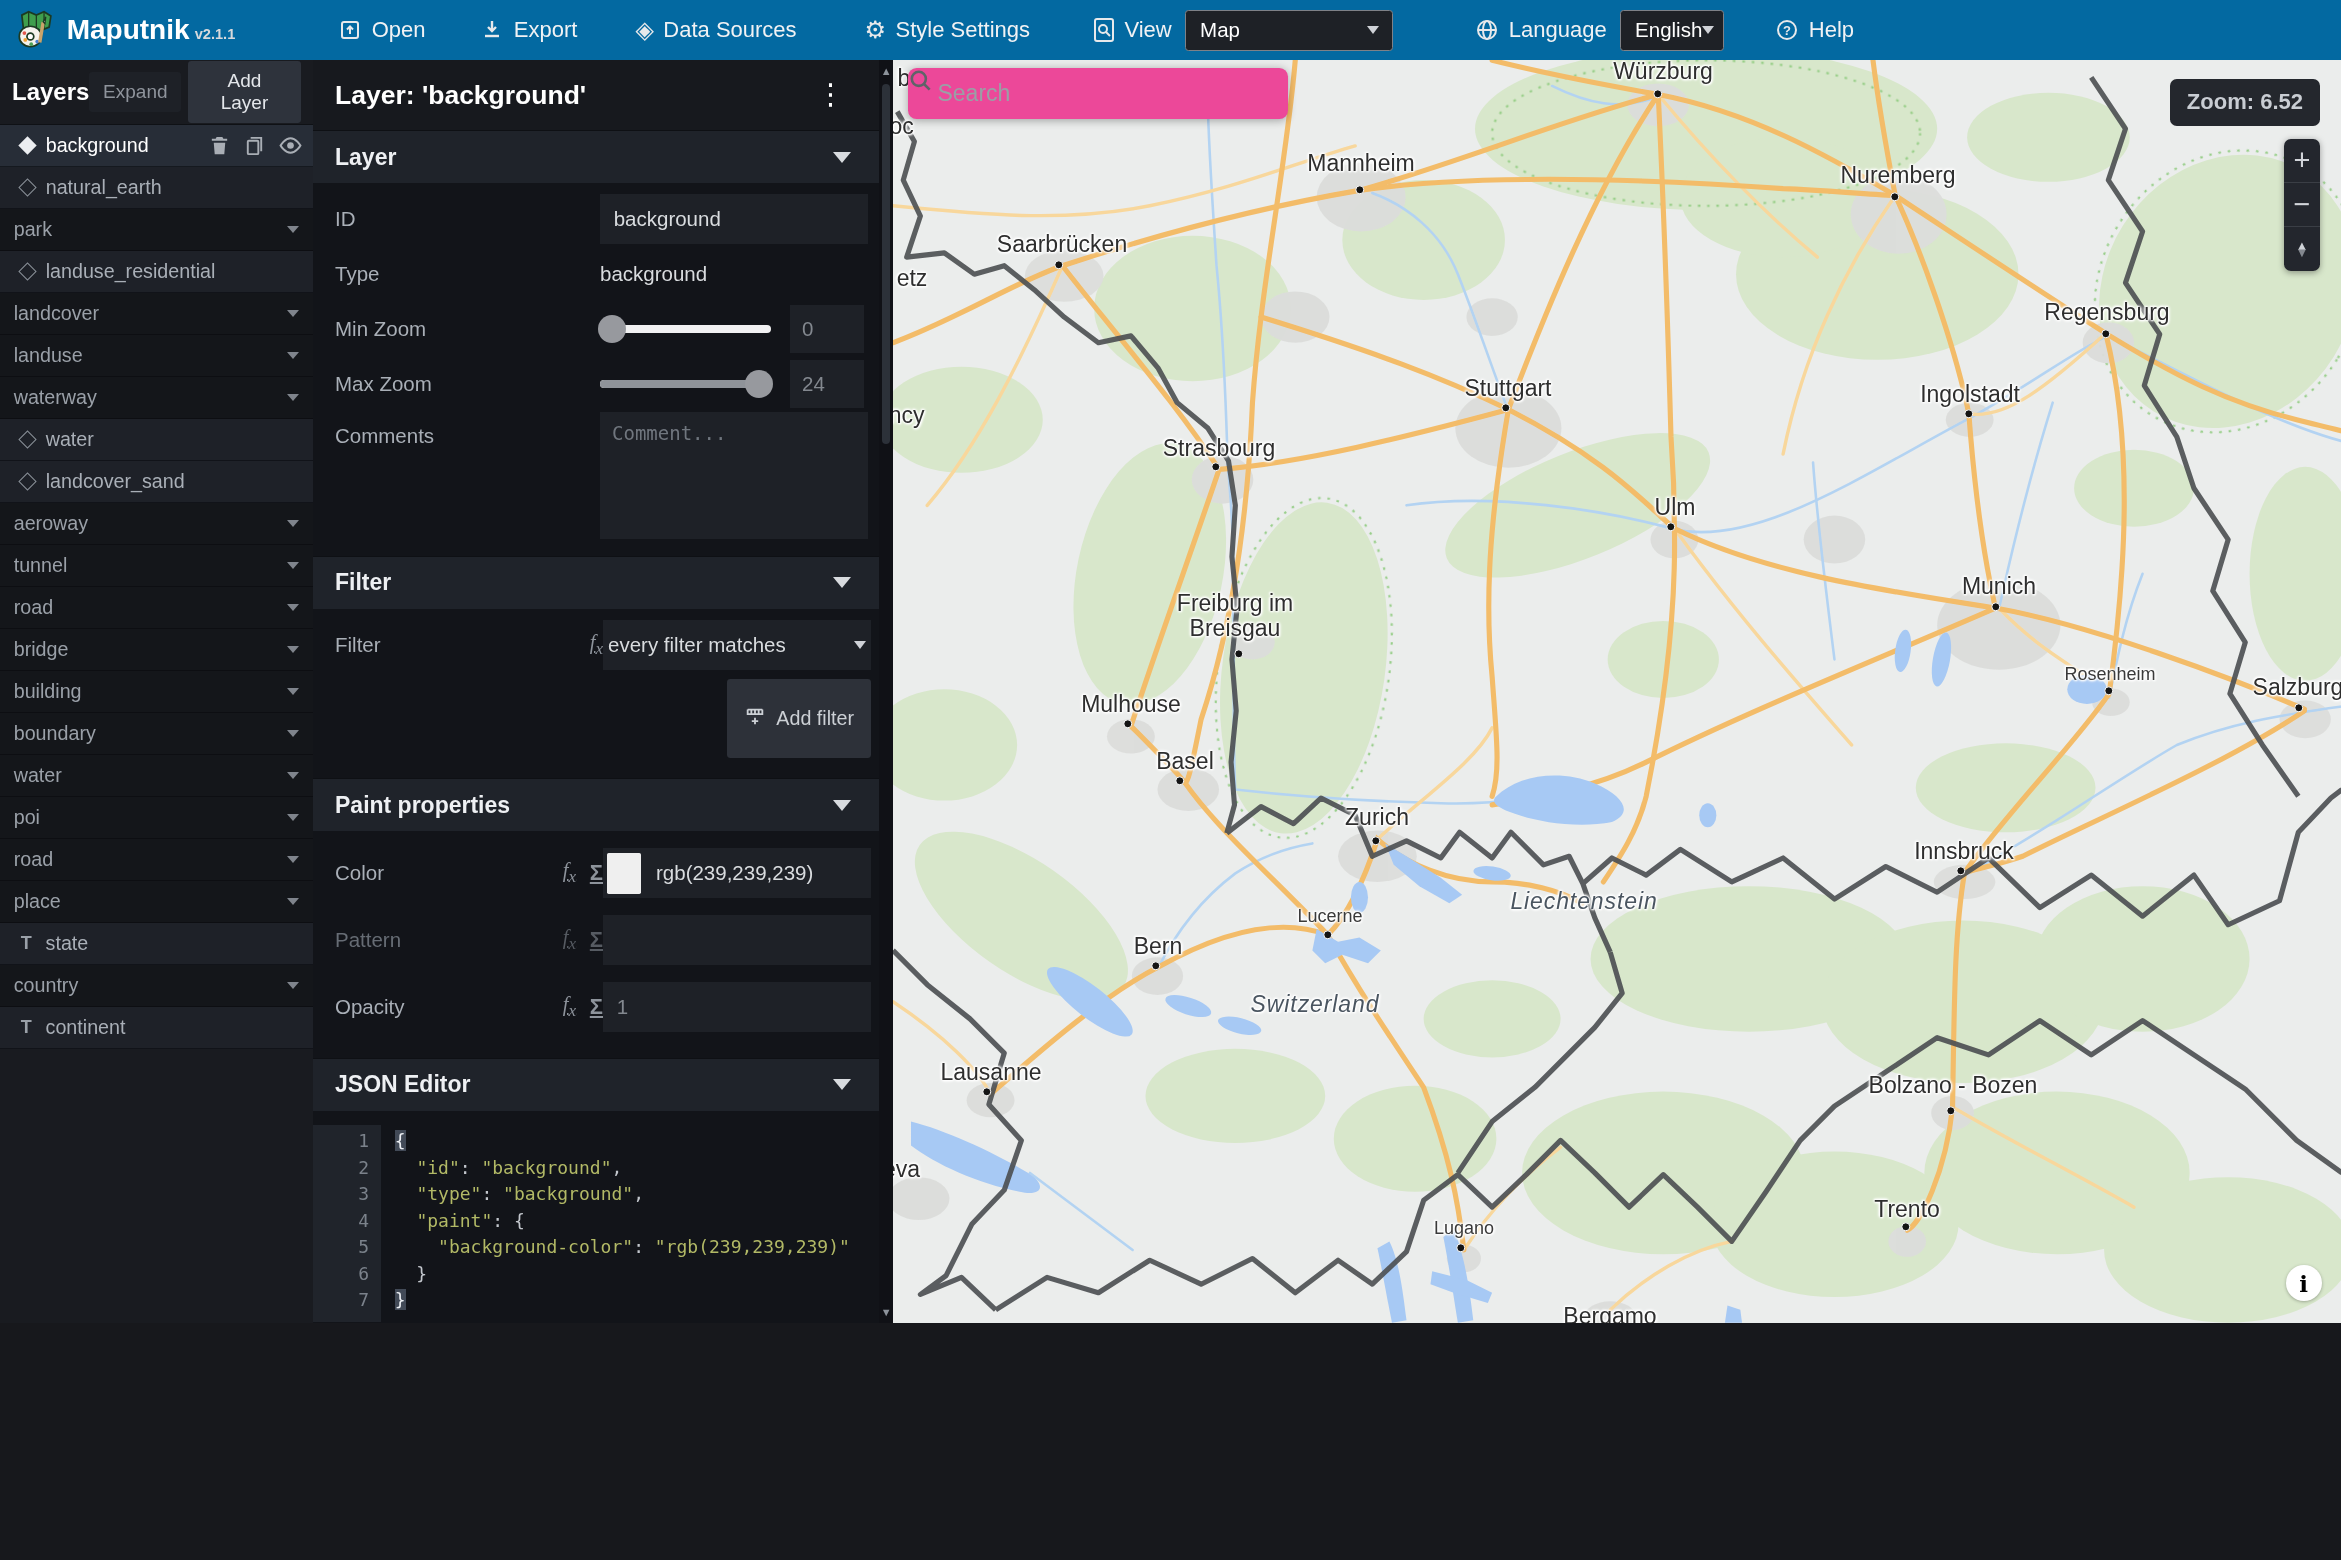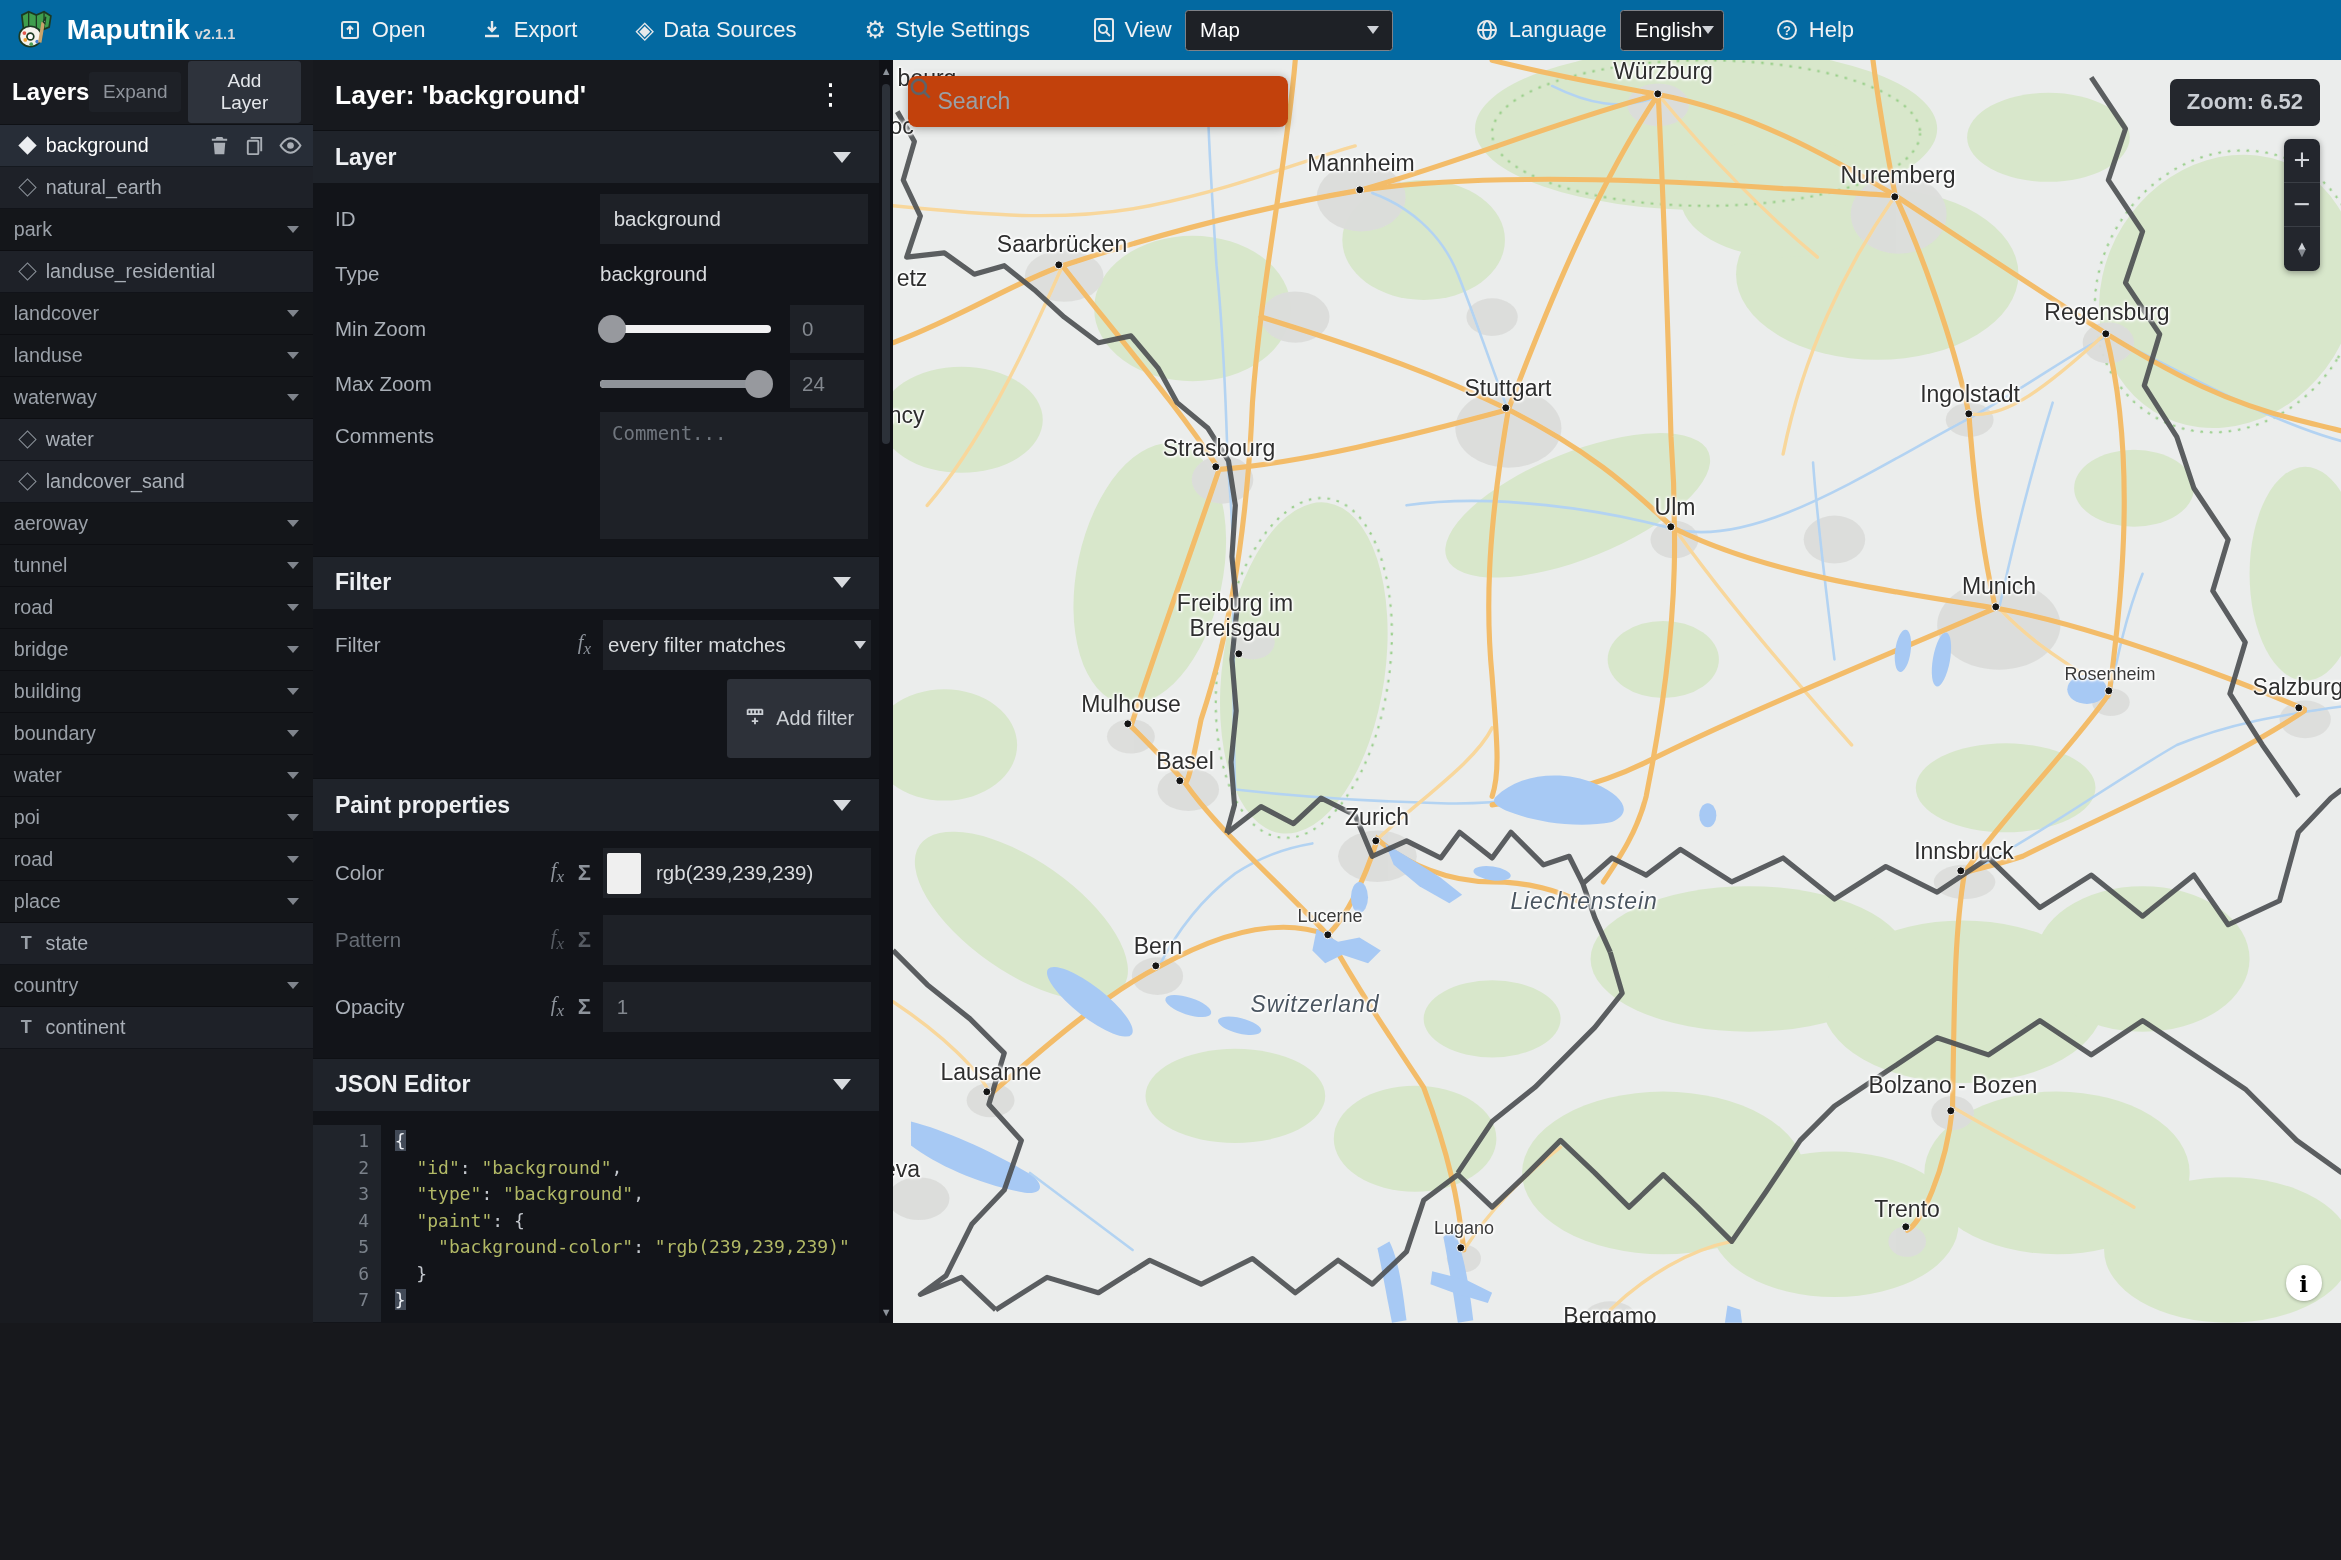--- a/index.html
+++ b/index.html
@@ -44,21 +44,21 @@
   .ed-head { height:70px; background:#17191e; display:flex; align-items:center; padding:0 22px; }
   .ed-title { font-size:26.5px; font-weight:bold; color:#fff; }
   .kebab { margin-left:auto; margin-right:26px; color:#fff; font-size:29px; line-height:0.8; cursor:pointer; }
   .sec-head { height:53px; background:#1f232a; display:flex; align-items:center; padding:0 22px; font-size:23px; font-weight:bold; color:#eef0f3; border-top:1.7px solid #0e1014; cursor:pointer; }
   .sec-caret { margin-left:auto; margin-right:20.5px; width:0; height:0; border-left:9.4px solid transparent; border-right:9.4px solid transparent; border-top:11px solid #d8dbdf; }
   .sec-body { padding:8.6px 22px 17px 22px; }
   .f-row { min-height:55px; display:flex; align-items:center; }
   .f-label { width:265px; font-size:20.5px; color:#a9afb7; flex:none; }
   .f-label.grow { width:auto; flex:1; }
   .f-label.dim { color:#666c74; }
-  .f-icons { display:flex; gap:13.7px; align-items:center; margin-right:12px; color:#8d939b; }
+  .f-icons { display:flex; gap:13.7px; align-items:center; color:#8d939b;text-decoration:underline; }
   .fx { font-size:20.5px; font-style:italic; font-family:"Liberation Serif", serif; }
   .sigma { font-size:22px; font-weight:bold; }
   .dim2 { color:#565b62; }
   .f-control { width:268px; flex:none; position:relative; }
   .txt-input { width:268px; height:50px; background:#1e2127; border:none; color:#d9dcdf; font-size:20.5px; padding:0 13.7px; font-family:inherit; outline:none; }
   .txt-input::placeholder { color:#83888f; }
   .plain-val { font-size:20.5px; color:#d9dcdf; }
   .ctl-flex { display:flex; align-items:center; gap:19px; width:268px; }
   .slider { width:171px; height:8.6px; border-radius:4.3px; background:#f1f1f2; position:relative; flex:none; }
   .slider .fill { position:absolute; left:0; top:0; bottom:0; border-radius:4.3px; background:#8f9399; }
@@ -89,21 +89,21 @@
   .ed-scroll .thumb { position:absolute; left:2.6px; right:2.6px; top:24px; height:360px; background:#2c3139; border-radius:6px; }
 
   
   .map { position:absolute; left:893px; top:60px; width:1449px; height:1263px; overflow:hidden; background:#ebedec; z-index:10; }
   .map svg { position:absolute; left:0; top:0; }
   .map-label { position:absolute; transform:translate(-50%,-50%); color:#2e2e2e; font-size:23px; white-space:pre-line; text-align:center; line-height:1.1;
       text-shadow:0 0 2.6px #fff,0 0 2.6px #fff,0 0 3.4px #fff,0 0 4.3px #fff,0.9px 0.9px 1.7px #fff,-0.9px -0.9px 1.7px #fff; z-index:3; }
   .map-label.sm { font-size:18px; color:#3a3a3a; }
   .map-label.country { font-size:23px; font-style:italic; color:#4a5560; letter-spacing:0.9px; }
   .map-dot { position:absolute; width:9.4px; height:9.4px; border-radius:50%; background:#141414; border:1.7px solid #fff; transform:translate(-50%,-50%); z-index:3; }
-  .search { position:absolute; left:15.4px; top:16px; width:380px; height:51px; background:#c2410c; border-radius:8.6px; box-shadow:0 1.7px 8.6px rgba(0,0,0,.3); display:flex; align-items:center; padding:0 15.4px; gap:13.7px; z-index:6; }
+  .search { position:absolute; left:15.4px; top:8px; width:380px; height:51px; background:#ec4899; border-radius:8.6px; box-shadow:0 1.7px 8.6px rgba(0,0,0,.3); display:flex; align-items:center; padding:0 15.4px; gap:13.7px; z-index:6; }
   .search input { border:none; outline:none; font-size:23px; color:#202124; width:100%; font-family:inherit; background:transparent; }
   .search input::placeholder { color:#9aa0a6; }
   .zoombadge { position:absolute; right:22px; top:19px; background:rgba(27,30,36,.96); color:#c9cdd3; font-size:22px; font-weight:bold; padding:10.3px 17px; border-radius:6.8px; z-index:6; }
   .mapctrl { position:absolute; right:22px; top:79px; width:36px; z-index:6; box-shadow:0 1.7px 6.8px rgba(0,0,0,.35); border-radius:6.8px; overflow:hidden; }
   .mapctrl .mbtn { width:36px; height:44px; background:#23262d; color:#d2d5da; display:flex; align-items:center; justify-content:center; font-size:29px; border-bottom:0.9px solid #3a3e45; cursor:pointer; }
   .mapctrl .mbtn:last-child { border-bottom:none; }
   .tilt { display:flex; flex-direction:column; line-height:0.55; font-size:13px; }
   .tilt .t1 { color:#cfd3d8; } .tilt .t2 { color:#83888f; }
   .attrib { position:absolute; right:20.5px; bottom:22px; width:36px; height:36px; background:#fff; border-radius:50%; display:flex; align-items:center; justify-content:center; color:#000; font-weight:bold; font-size:23px; font-family:"DejaVu Serif", serif; z-index:6; cursor:pointer; box-shadow:0 0.9px 3.4px rgba(0,0,0,.3); }
 </style>

